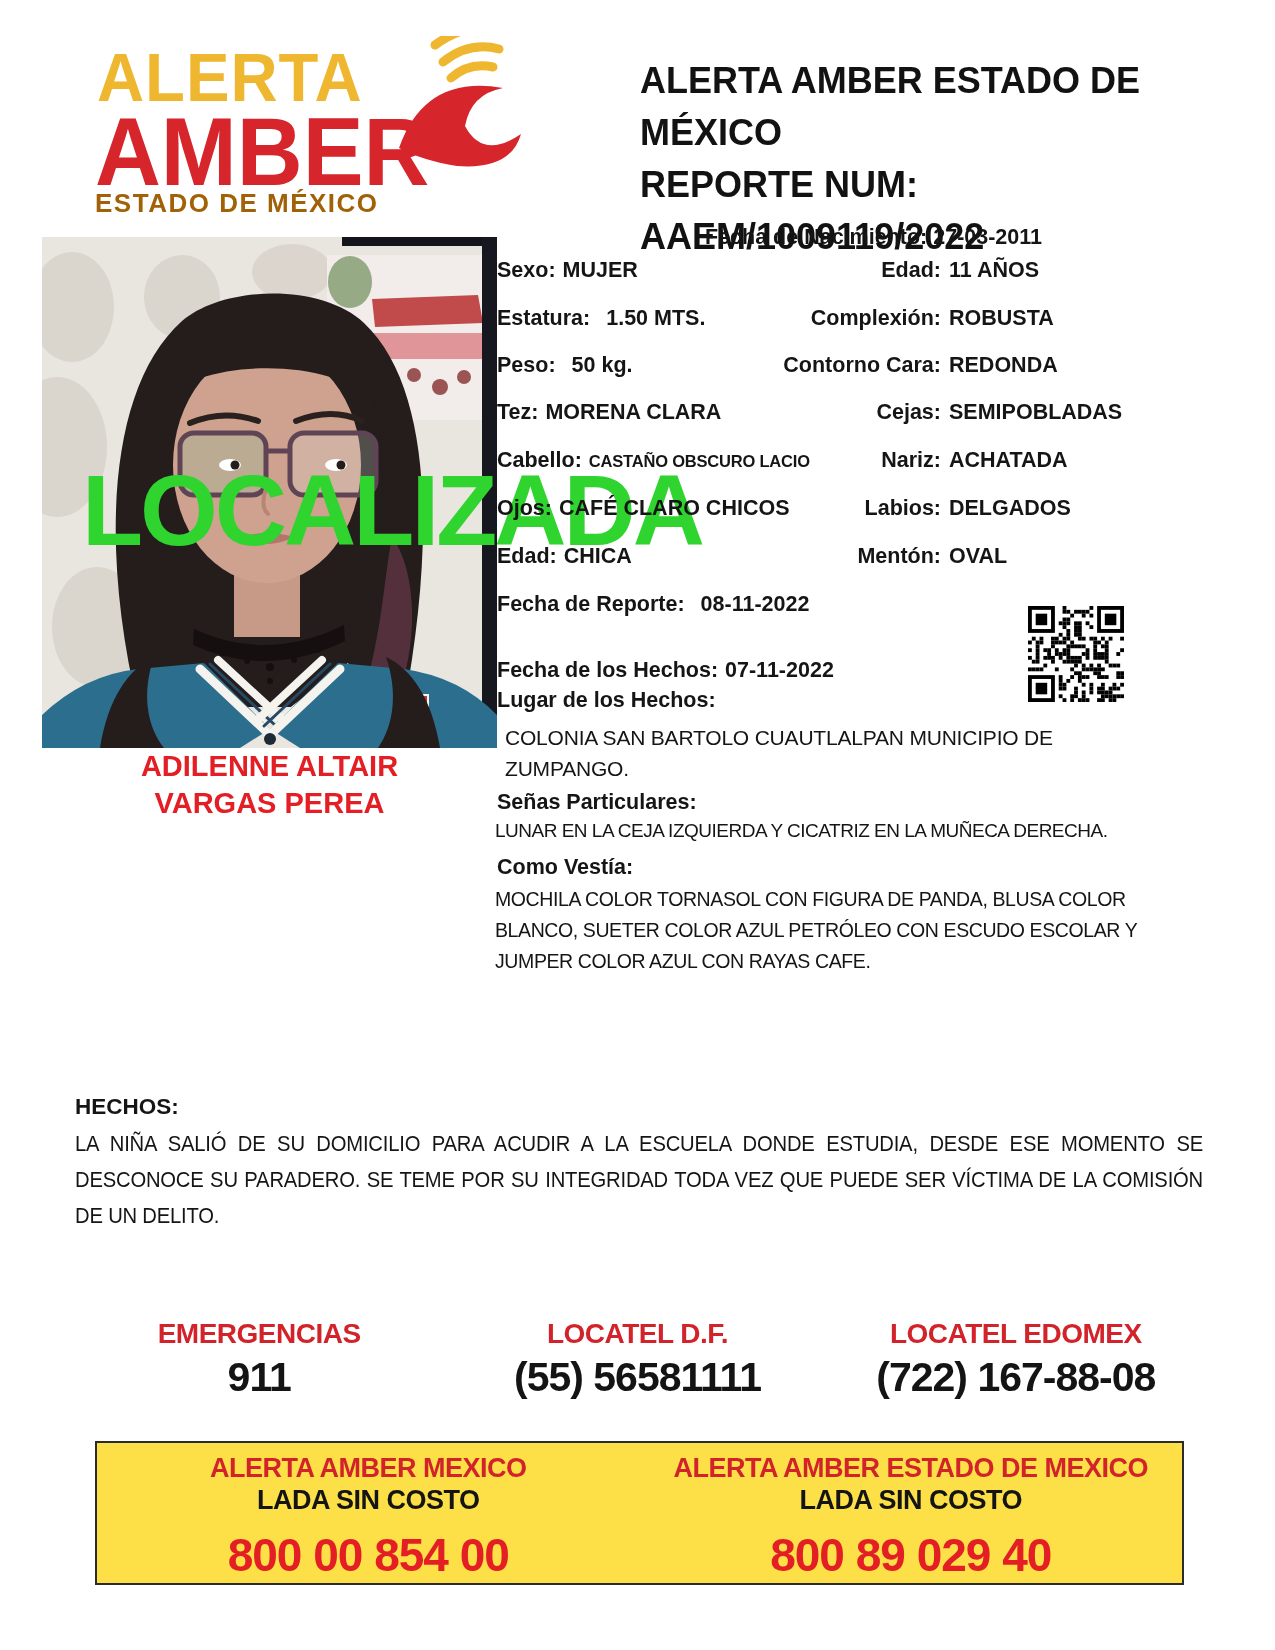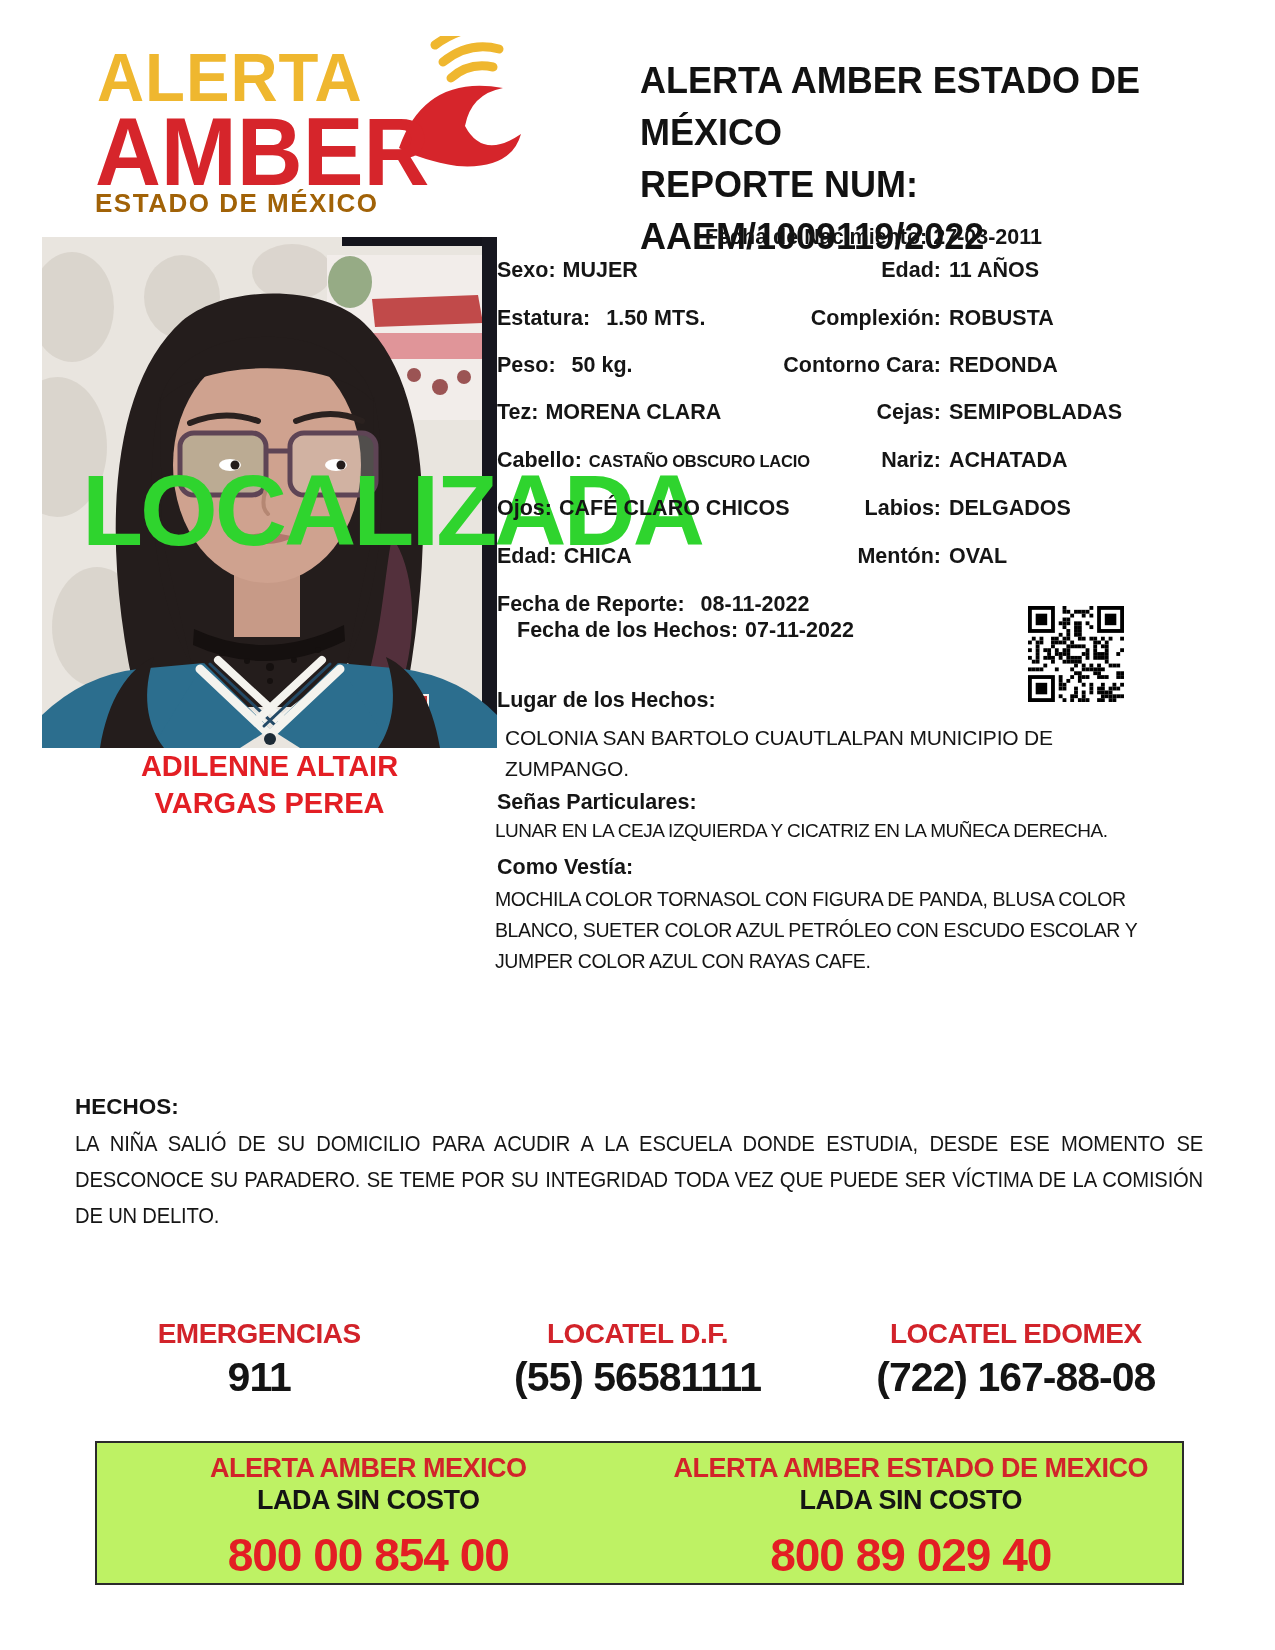--- a/index.html
+++ b/index.html
@@ -53,21 +53,21 @@
                text-align:justify;letter-spacing:-.2px;transform:scaleX(.94);transform-origin:0 0;}
 
   
   .contacts{position:absolute;left:70px;top:1318px;width:1135px;display:flex;}
   .contact{flex:1;text-align:center;}
   .contact .clabel{color:#D2232A;font-weight:800;font-size:28px;letter-spacing:-.5px;}
   .contact .cnumber{color:#141414;font-weight:800;font-size:41px;margin-top:4px;letter-spacing:-1px;}
 
   
   .footer-box{position:absolute;left:95px;top:1441px;width:1085px;height:140px;
-              border:2px solid #2b2b2b;display:flex;background:#bef264;}
+              border:2px solid #2b2b2b;display:flex;background:#fde047;}
   .fcol{flex:1;text-align:center;padding-top:10px;}
   .fcol .ftitle{color:#D2232A;font-weight:800;font-size:27px;letter-spacing:-.5px;}
   .fcol .fsub{color:#141414;font-weight:800;font-size:27px;letter-spacing:-.5px;margin-top:1px;}
   .fcol .fnumber{color:#E31E24;font-weight:800;font-size:46px;letter-spacing:-1px;margin-top:12px;}
 </style>
 </head>
 <body>
 
 <div class="page">
 
@@ -234,21 +234,21 @@
   <div class="frow" style="top:544px;">
     <span>Edad:</span><span class="val">CHICA</span>
     <span class="fright">
         <span class="lbl">Mentón:</span>
         <span class="val">OVAL</span>
       </span>
   </div>
   <div class="frow" style="top:592px;">
     <span>Fecha de Reporte:</span><span class="val gap">08-11-2022</span>
   </div>
-  <div class="frow" style="top:618px;padding-left:20px;">
+  <div class="frow" style="top:658px;">
     <span>Fecha de los Hechos:</span><span class="val">07-11-2022</span>
   </div>
 
   <div class="qr">
     <svg id="qr-svg" width="96" height="96" viewBox="0 0 96 96">
         <rect x="0" y="0" width="26.88" height="26.88" fill="#000"></rect>
         <rect x="3.84" y="3.84" width="19.2" height="19.2" fill="#fff"></rect>
         <rect x="7.68" y="7.68" width="11.52" height="11.52" fill="#000"></rect>
         <rect x="69.12" y="0" width="26.88" height="26.88" fill="#000"></rect>
         <rect x="72.96" y="3.84" width="19.2" height="19.2" fill="#fff"></rect>

